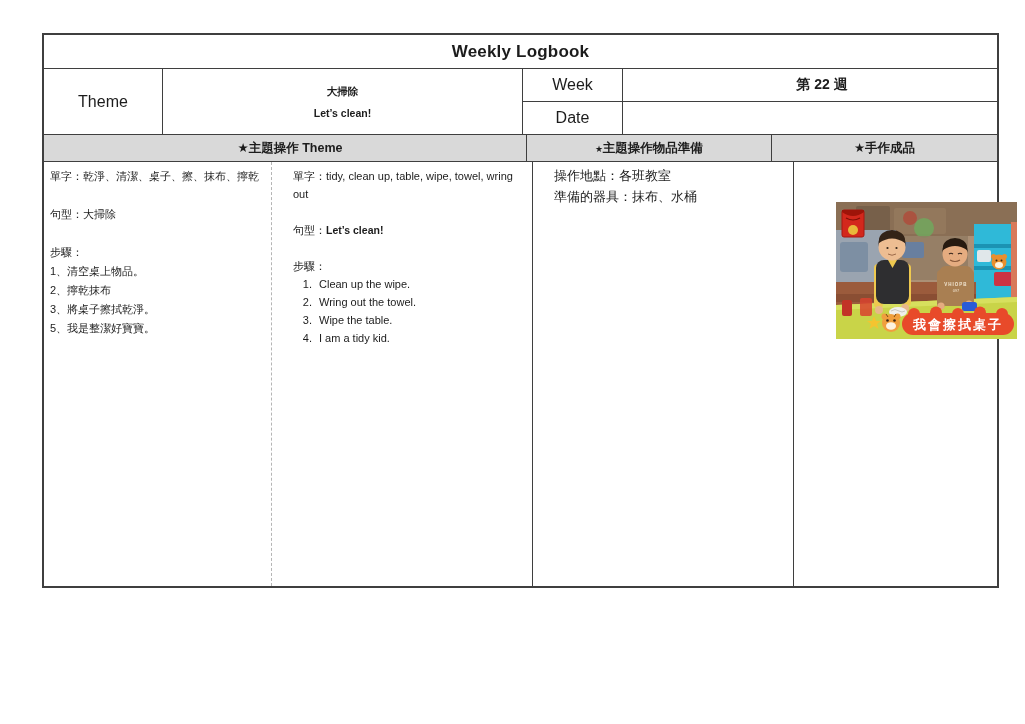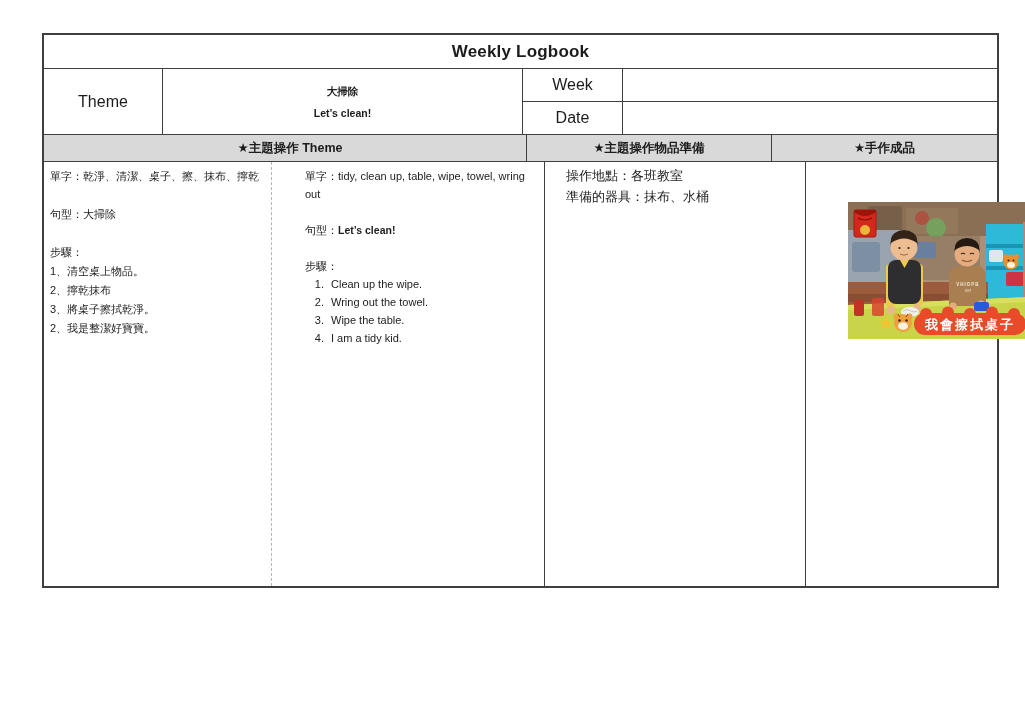--- a/index.html
+++ b/index.html
@@ -30,29 +30,29 @@
     display:flex; align-items:center; justify-content:center; font-size:16px; font-weight:500; }
   .wd-value{ flex:1; display:flex; align-items:center; justify-content:center; font-weight:700; }
   .wd-value.week{ font-size:14px; }
   .wd-value.date{ font-size:11.5px; }
 
   
   .header-row{ height:27px; flex:0 0 27px; border-bottom:1.5px solid #3f3f3f;
     background:#d9d9d9; display:flex; font-size:12.5px; font-weight:700;padding-left:10px; }
   .hdr-cell{ display:flex; align-items:center; justify-content:center; }
   .hdr-theme{ width:473px; flex:0 0 473px; border-right:1.5px solid #3f3f3f; }
-  .hdr-prep{ width:245px; flex:0 0 245px; border-right:1.5px solid #3f3f3f; }
+  .hdr-prep{ width:245px; flex:0 0 245px; border-right:1.5px solid #3f3f3f;font-family:Liberation Mono, monospace; }
   .hdr-hand{ flex:1; }
 
   
   .content-row{ flex:1; display:flex;gap:16px; }
   .col-zh{ width:228px; flex:0 0 228px; border-right:1px dashed #b5b5b5;
     padding:5px 6px; font-size:11px; line-height:19px; }
   .col-en{ width:245px; flex:0 0 245px; border-right:1.5px solid #3f3f3f;
-    padding:5px 2px 5px 5px; font-size:11px; line-height:18px;margin-left:12px; }
+    padding:5px 2px 5px 5px; font-size:11px; line-height:18px; }
   .col-prep{ width:245px; flex:0 0 245px; border-right:1.5px solid #3f3f3f;
     padding:3px 5px; font-size:13px; line-height:21px; }
   .col-photo{ flex:1; position:relative; }
 
   .gap{ height:19px; }
   .gap-en{ height:18px; }
   .bold-en{ font-weight:700; font-size:10.5px; }
   ol.steps{ list-style:decimal; list-style-position:outside; padding-left:22px; margin:0; }
   ol.steps li{ padding-left:4px; }
 
@@ -67,20 +67,21 @@
 
   <div class="theme-row">
     <div class="theme-label-cell">Theme</div>
     <div class="theme-value-cell">
       <div>大掃除</div>
       <div>Let’s clean!</div>
     </div>
     <div class="week-date">
       <div class="wd-row first">
         <div class="wd-label">Week</div>
+        <div class="wd-value week">第 22 週</div>
       </div>
       <div class="wd-row">
         <div class="wd-label">Date</div>
       </div>
     </div>
   </div>
 
   <div class="header-row">
     <div class="hdr-cell hdr-theme">★主題操作 Theme</div>
     <div class="hdr-cell hdr-prep">★主題操作物品準備</div>
@@ -91,21 +92,21 @@
 
     <div class="col-zh">
       <div>單字：乾淨、清潔、桌子、擦、抹布、擰乾</div>
       <div class="gap"></div>
       <div><span>句型：</span><span>大掃除</span></div>
       <div class="gap"></div>
       <div>步驟：</div>
       <div>1、清空桌上物品。</div>
       <div>2、擰乾抹布</div>
       <div>3、將桌子擦拭乾淨。</div>
-      <div>2、我是整潔好寶寶。</div>
+      <div>5、我是整潔好寶寶。</div>
     </div>
 
     <div class="col-en">
       <div>單字：tidy, clean up, table, wipe, towel, wring out</div>
       <div class="gap-en"></div>
       <div><span>句型：</span><span class="bold-en">Let’s clean!</span></div>
       <div class="gap-en"></div>
       <div>步驟：</div>
       <ol class="steps">
         <li>Clean up the wipe.</li>

